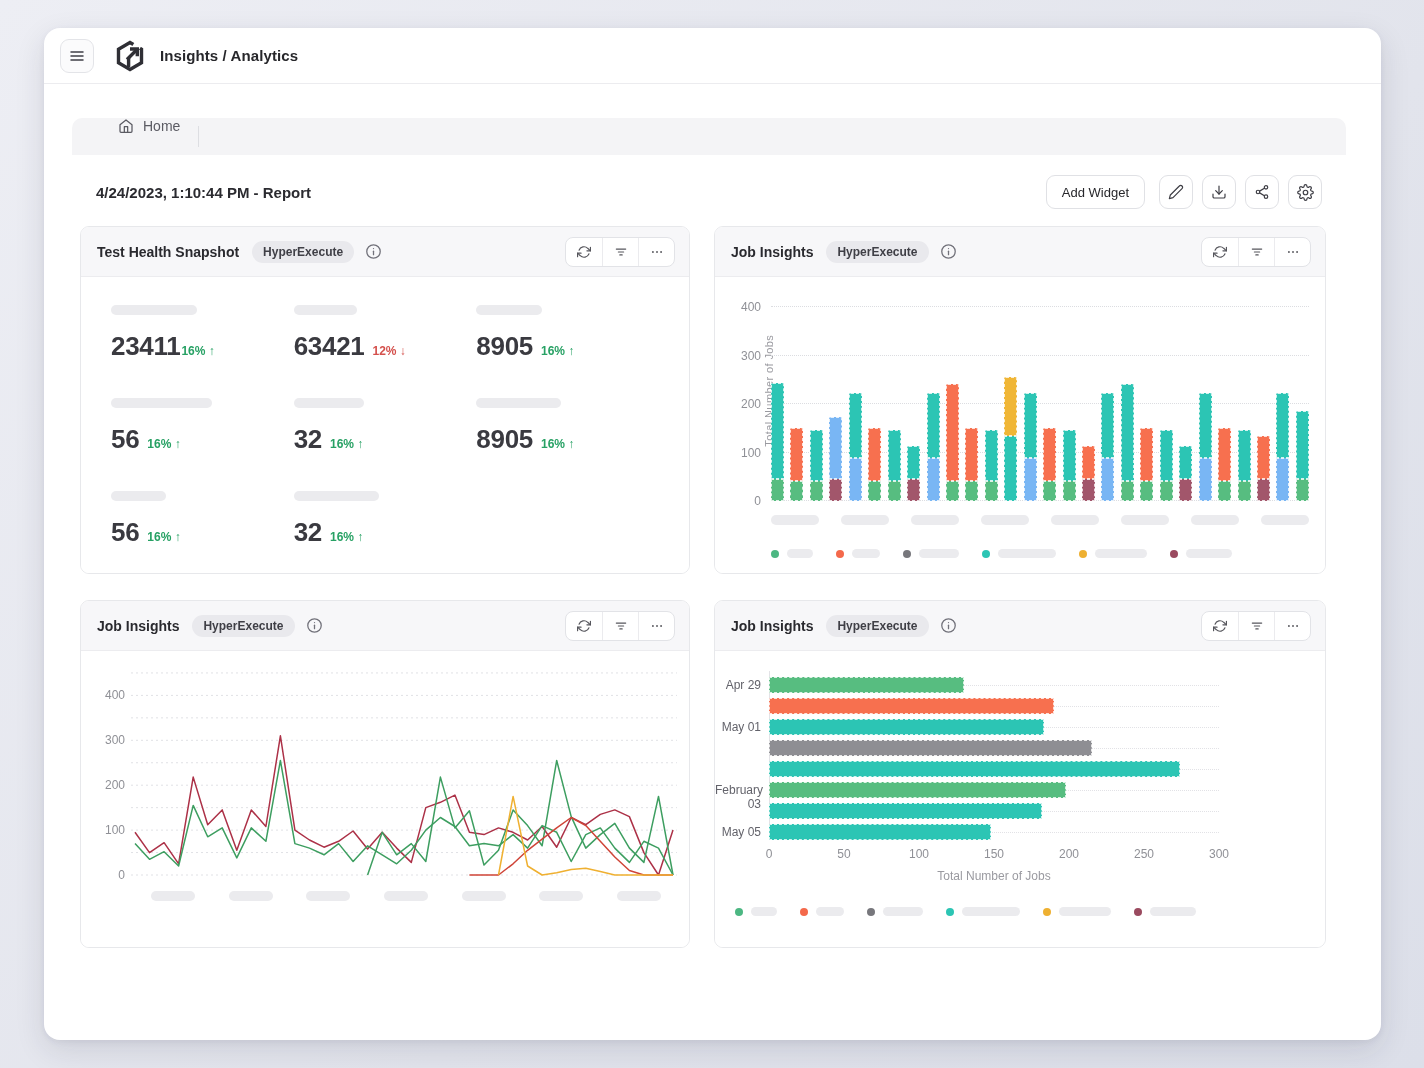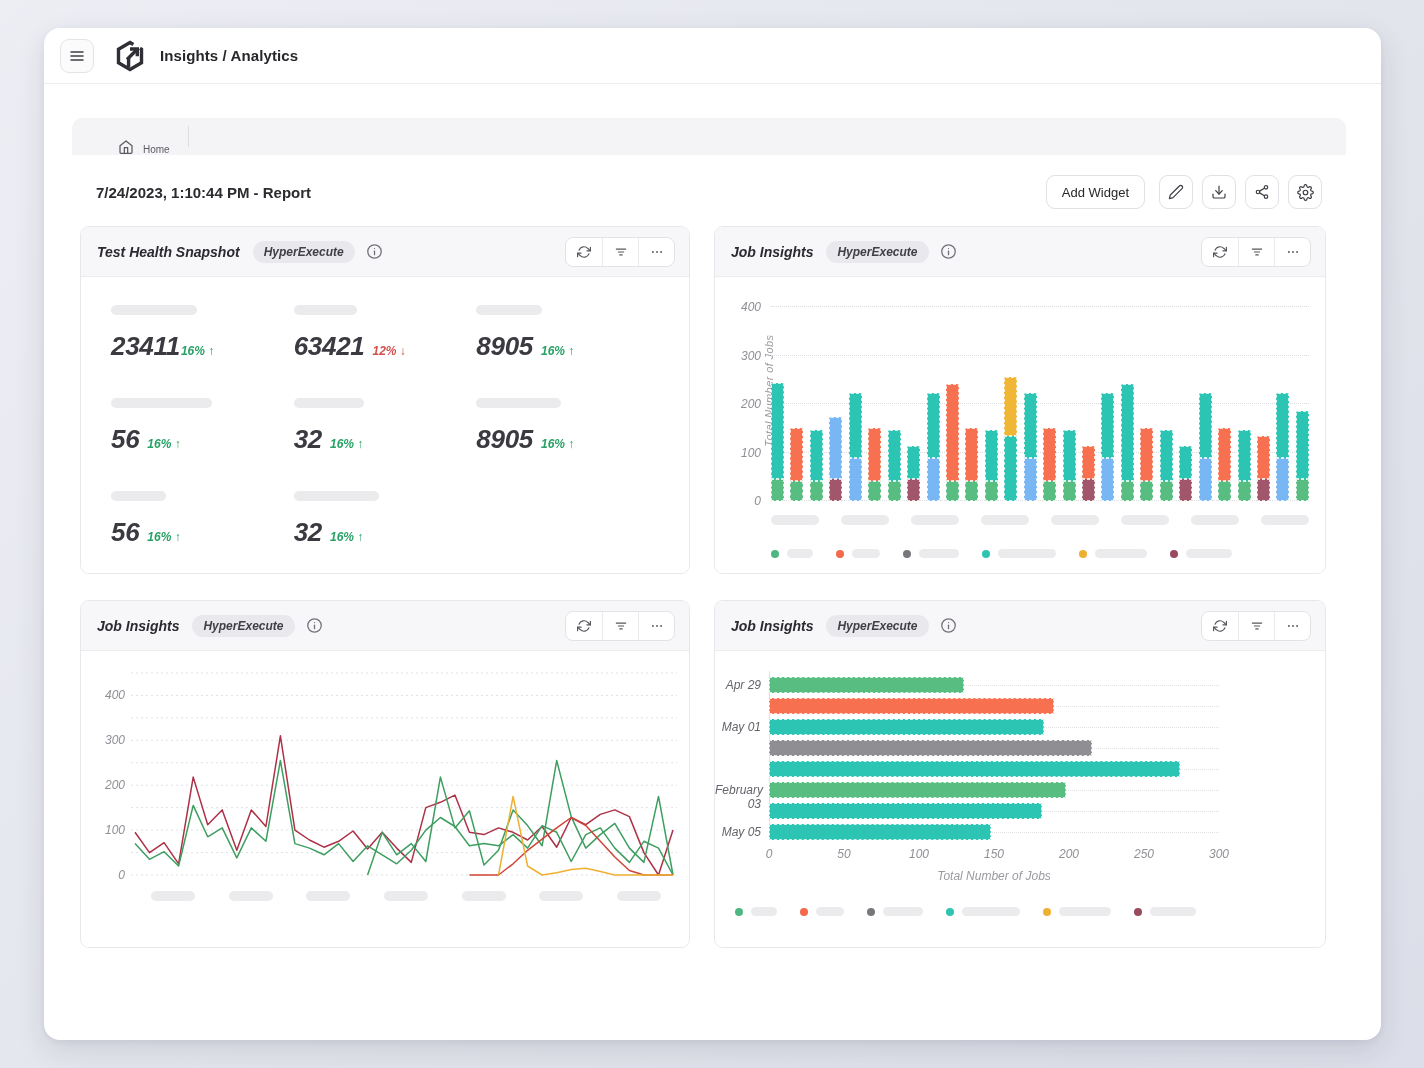--- a/index.html
+++ b/index.html
@@ -8,36 +8,36 @@
   .app { position:absolute; left:44px; top:28px; width:1337px; height:1012px; background:#fff; border-radius:16px; box-shadow:0 10px 30px rgba(30,35,60,.12), 0 2px 6px rgba(30,35,60,.06); overflow:hidden; }
 
   
   .topbar { height:56px; display:flex; align-items:center; gap:14px; padding:0 16px; border-bottom:1px solid #ececef; }
   .hamburger { width:34px; height:34px; border:1px solid #e3e4e8; background:#fbfbfc; border-radius:9px; display:flex; align-items:center; justify-content:center; cursor:pointer; }
   .logo { display:flex; align-items:center; margin-left:6px; }
   .topbar h1 { font-size:15px; font-weight:700; color:#27272b; letter-spacing:.1px; }
 
   
   .tabstrip { margin:34px 35px 0 28px; height:37px; background:#f4f4f6; border-radius:10px 10px 0 0; display:flex; align-items:stretch; padding-left:28px; }
-  .tab { display:flex; align-items:flex-end; gap:9px; padding:0 18px; font-size:10px; color:#5b5b63; cursor:pointer; }
+  .tab { display:flex; align-items:flex-start; gap:9px; padding:0 18px; font-size:14px; color:#5b5b63; cursor:pointer; }
   .tab svg { flex:0 0 auto; }
   .tab-divider { width:1px; background:#dddee2; margin:8px 0; }
   .tab-active { background:#fff; border-radius:10px 10px 0 0; color:#1d1d21; font-weight:500; padding-right:10px; }
   .tab-close { width:22px; height:22px; margin-left:8px; border:1px solid #e0e1e5; background:#fff; border-radius:7px; display:flex; align-items:center; justify-content:center; cursor:pointer; }
 
   
   .toolbar { display:flex; align-items:center; padding:20px 59px 0 52px; }
   .toolbar h2 { font-size:15px; font-weight:700; color:#2b2b30; }
   .toolbar-actions { margin-left:auto; display:flex; align-items:center; gap:9px; }
   .btn { height:34px; border:1px solid #e0e1e5; background:#fff; border-radius:9px; cursor:pointer; display:flex; align-items:center; justify-content:center; }
   .btn-text { padding:0 15px; font-size:13px; font-weight:500; color:#27272b; font-family:inherit; margin-right:5px; }
   .btn-icon { width:34px; }
 
   
-  .cards { display:grid; grid-template-columns:610px 612px; grid-template-rows:348px 348px; column-gap:24px; row-gap:26px; padding:17px 54px 0 36px;font-style:italic; }
+  .cards { display:grid; grid-template-columns:610px 612px; grid-template-rows:348px 348px; column-gap:24px; row-gap:26px; padding:17px 54px 0 36px; }
   .card { border:1px solid #e7e8eb; border-radius:9px; overflow:hidden; display:flex; flex-direction:column; background:#fff; }
   .card-head { height:50px; flex:0 0 50px; background:#f7f7f9; border-bottom:1px solid #ececef; display:flex; align-items:center; padding:0 14px 0 16px; }
   .card-head h3 { font-size:14px; font-weight:700; color:#2a2a2f; }
   .badge { margin-left:13px; background:#e9e9ed; color:#3f3f46; font-size:12px; font-weight:600; padding:4px 11px; border-radius:999px; }
   .info { margin-left:11px; display:flex; cursor:pointer; }
   .segmented { margin-left:auto; display:flex; border:1px solid #e2e3e7; border-radius:8px; background:#fff; overflow:hidden; }
   .segmented button { width:36px; height:28px; border:none; background:transparent; display:flex; align-items:center; justify-content:center; cursor:pointer; }
   .segmented button + button { border-left:1px solid #ebebee; }
   .card-body { position:relative; flex:1; background:#fff; }
 
@@ -115,21 +115,21 @@
         <svg class="ic" width="16" height="16" viewBox="0 0 24 24" fill="none" stroke="#5b5b63" stroke-width="1.9" stroke-linecap="round" stroke-linejoin="round">
             <path d="M3 10l9-7 9 7v10a1.5 1.5 0 0 1-1.5 1.5h-15A1.5 1.5 0 0 1 3 20z"></path>
             <polyline points="9.5 21.5 9.5 13 14.5 13 14.5 21.5"></polyline>
           </svg>
         <span>Home</span>
       </div>
       <div class="tab-divider"></div>
     </div>
 
     <div class="toolbar">
-      <h2>7/24/2023, 1:10:44 PM - Report</h2>
+      <h2>4/24/2023, 1:10:44 PM - Report</h2>
       <div class="toolbar-actions">
         <button class="btn btn-text">Add Widget</button>
         <button class="btn btn-icon">
           <svg class="ic" width="16" height="16" viewBox="0 0 24 24" fill="none" stroke="#3f3f46" stroke-width="1.8" stroke-linecap="round" stroke-linejoin="round">
               <path d="M17 3a2.83 2.83 0 1 1 4 4L7.5 20.5 2 22l1.5-5.5L17 3z"></path>
             </svg>
         </button>
         <button class="btn btn-icon">
           <svg class="ic" width="16" height="16" viewBox="0 0 24 24" fill="none" stroke="#3f3f46" stroke-width="1.8" stroke-linecap="round" stroke-linejoin="round">
               <path d="M21 15v4a2 2 0 0 1-2 2H5a2 2 0 0 1-2-2v-4"></path>

